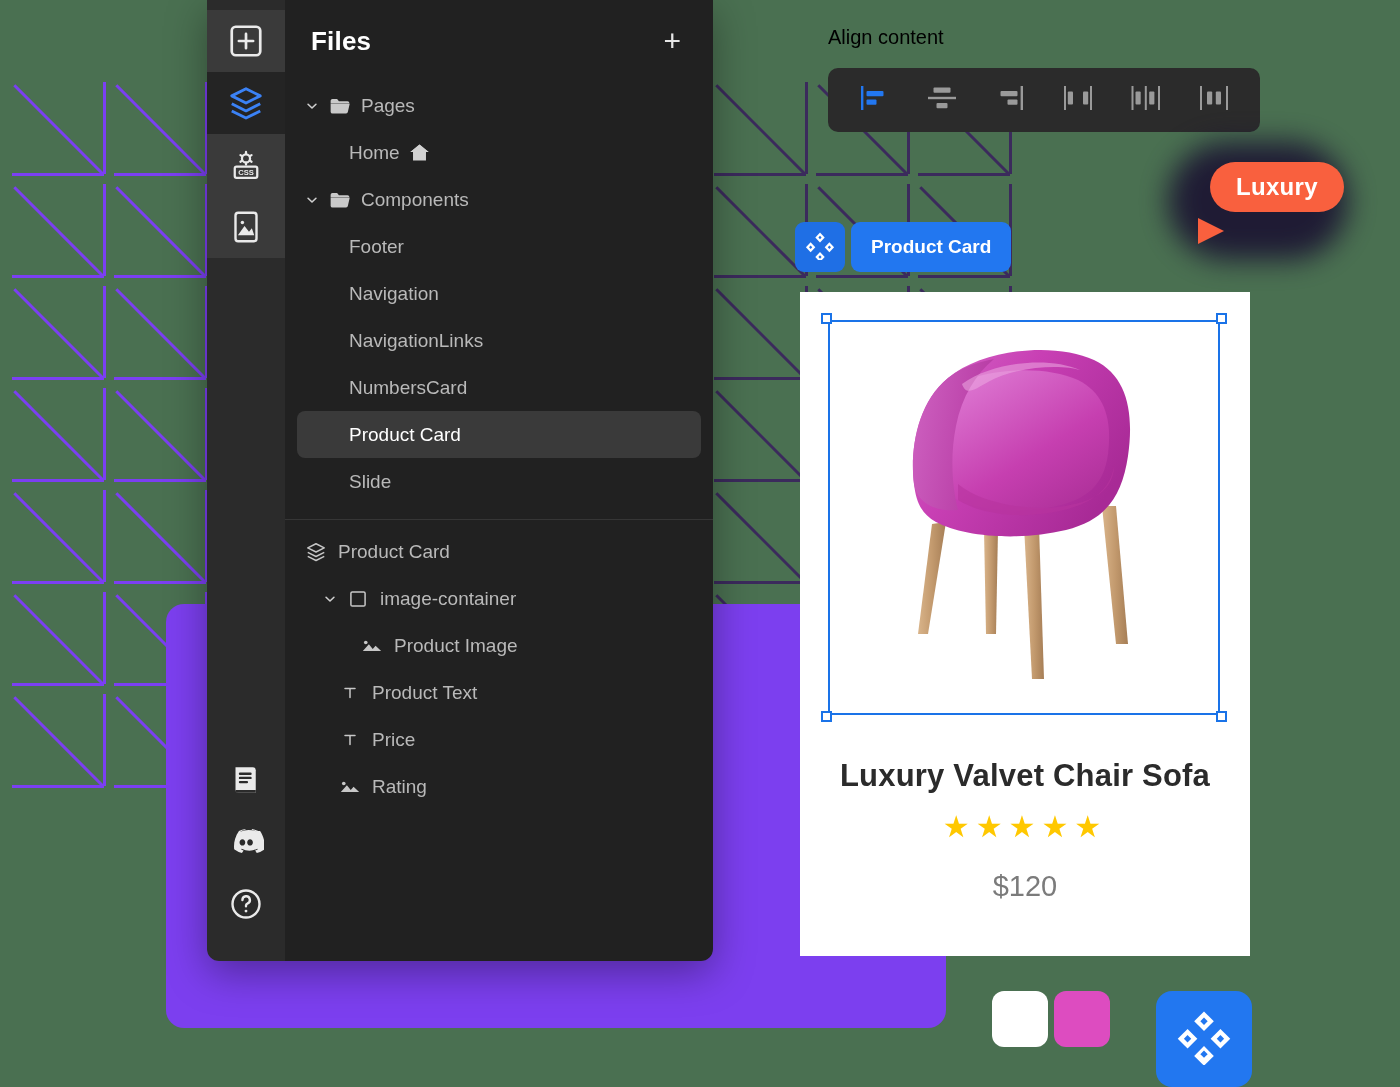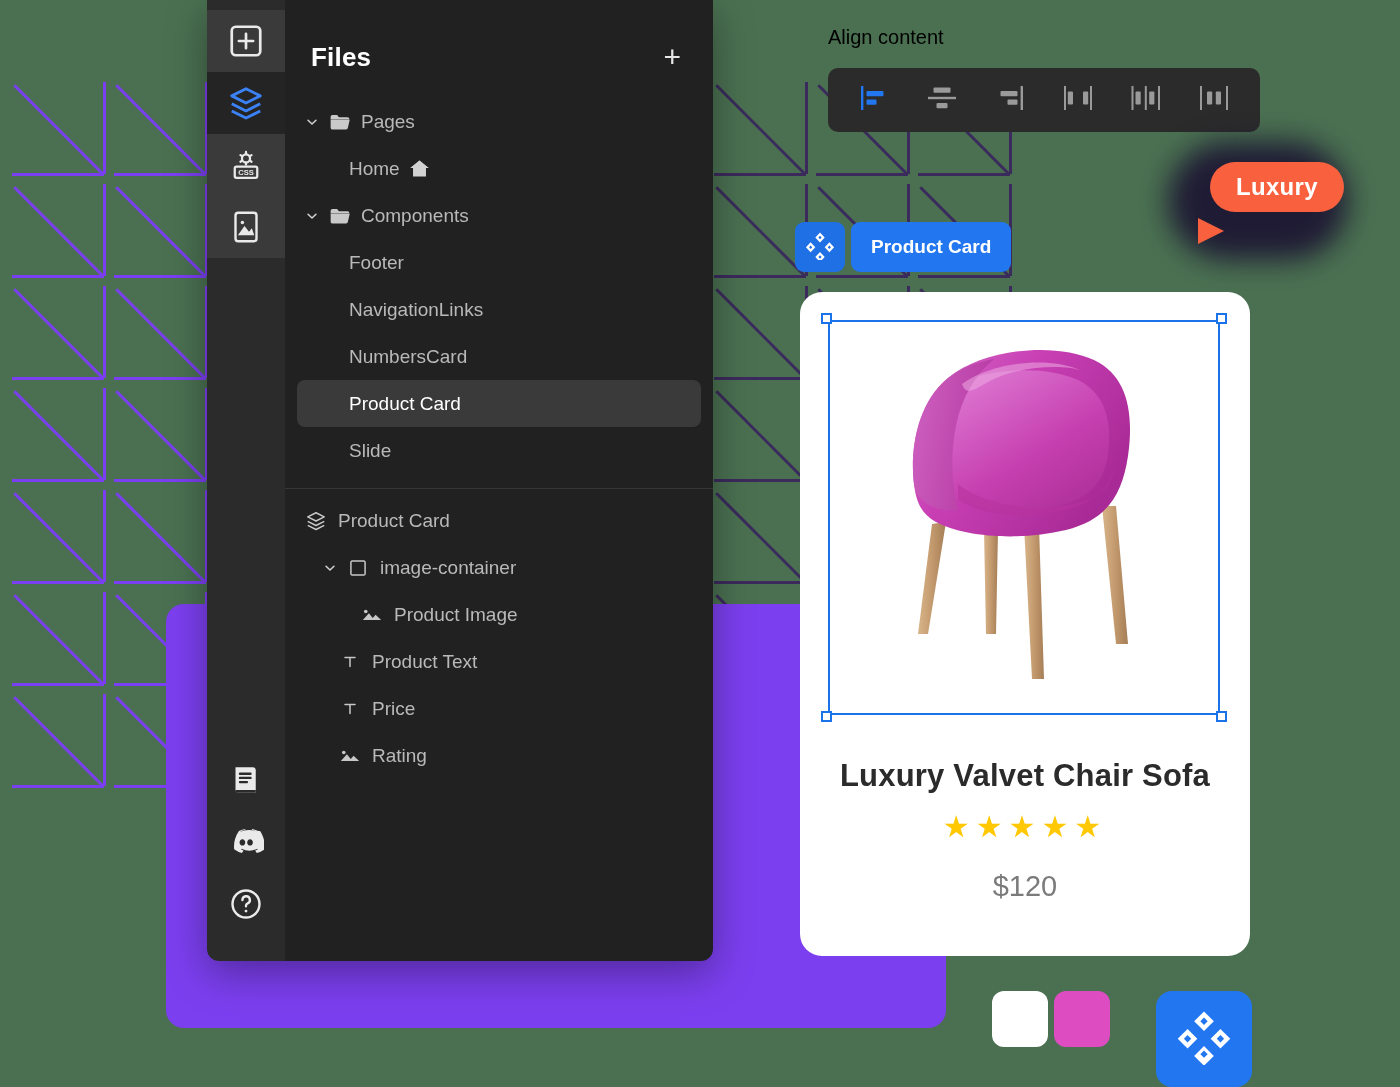--- a/index.html
+++ b/index.html
@@ -91,21 +91,20 @@
     background: #212121;
     display: flex;
     flex-direction: column;
   }
   #panel-head {
     height: 82px;
     display: flex;
     align-items: center;
     justify-content: space-between;
     padding: 0 26px 0 26px;
-    margin-top: 16px;
   }
   #panel-title {
     color: #ffffff;
     font-size: 26px;
     font-weight: 600;
     letter-spacing: .2px;
   }
   #add-file-btn {
     color: #e6e6e6;
     font-size: 30px;
@@ -259,21 +258,20 @@
     font-weight: 700;
     cursor: pointer;
   }
 
   
   #product-card {
     position: absolute;
     left: 800px; top: 292px;
     width: 450px; height: 664px;
     background: #ffffff;
-    border-radius: 22px;
   }
   #img-area {
     position: absolute;
     left: 28px; top: 28px;
     width: 392px; height: 395px;
   }
   #sel-frame {
     position: absolute;
     left: 0; top: 0;
     width: 100%; height: 100%;
@@ -642,20 +640,23 @@
             <span class="ico">
               <svg width="22" height="18" viewBox="0 0 24 20" fill="#c9c9c9">
                 <path d="M1.6 4.2A2 2 0 0 1 3.6 2.2h5.2l2 2.4h9.6a2 2 0 0 1 2 2v.5H1.6z"></path>
                 <path d="M1.6 7.6h21.2l-2.1 9.1a2 2 0 0 1-1.9 1.6H3.6a2 2 0 0 1-2-1.7z"></path>
               </svg>
             </span>
             <span class="lbl">Components</span>
           </div>
           <div class="node indent1">
             <span class="lbl">Footer</span>
+          </div>
+          <div class="node indent1">
+            <span class="lbl">Navigation</span>
           </div>
           <div class="node indent1">
             <span class="lbl">NavigationLinks</span>
           </div>
           <div class="node indent1">
             <span class="lbl">NumbersCard</span>
           </div>
           <div class="node selected indent1">
             <span class="lbl">Product Card</span>
           </div>

